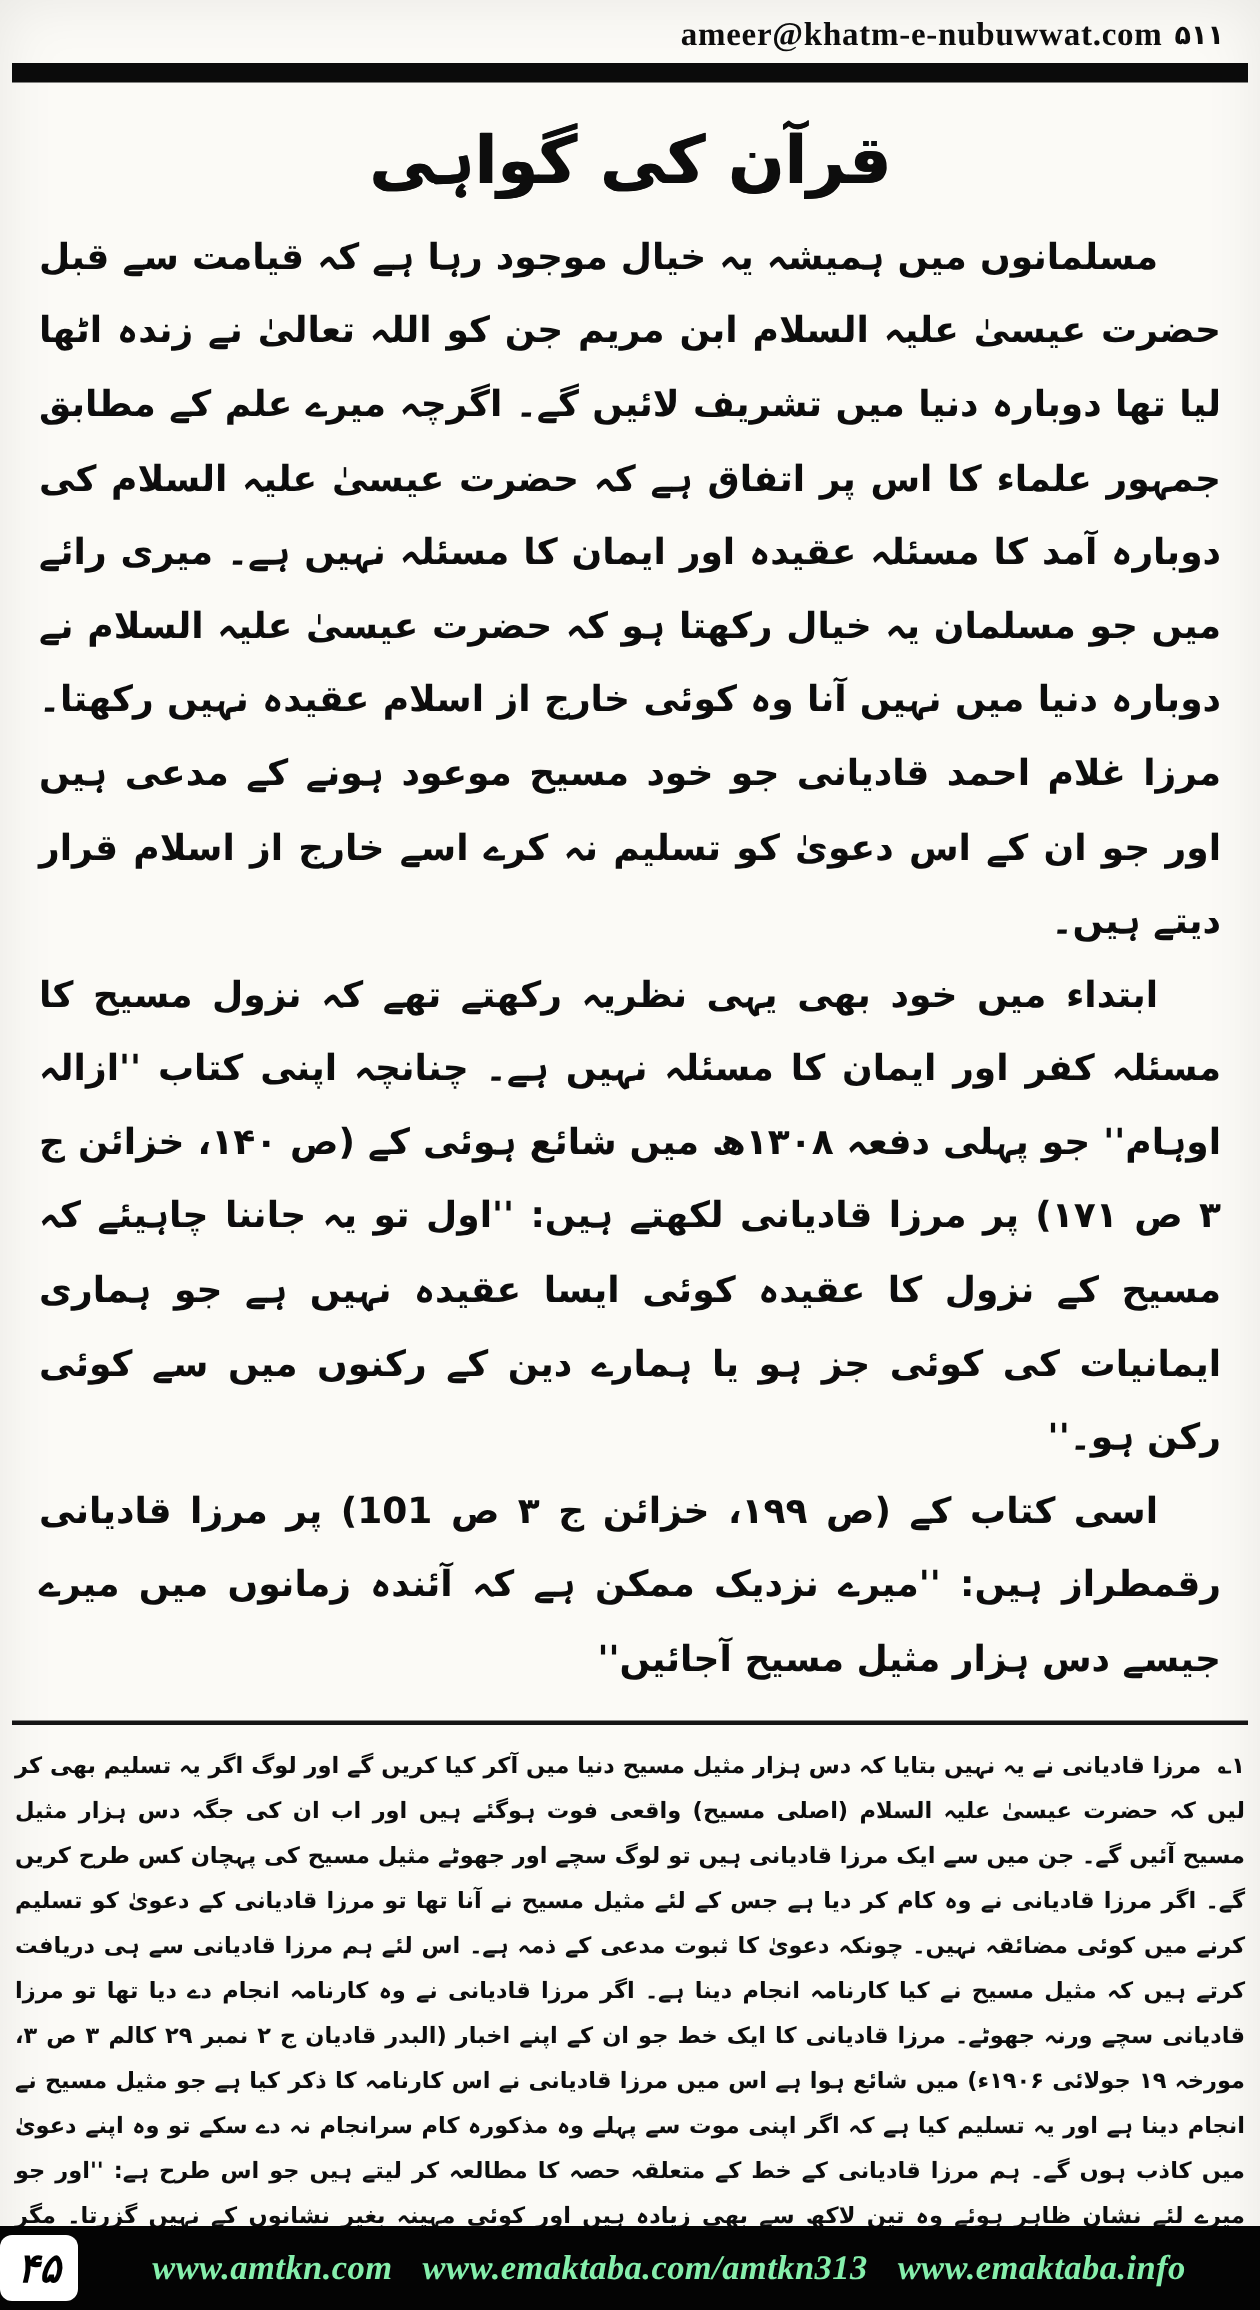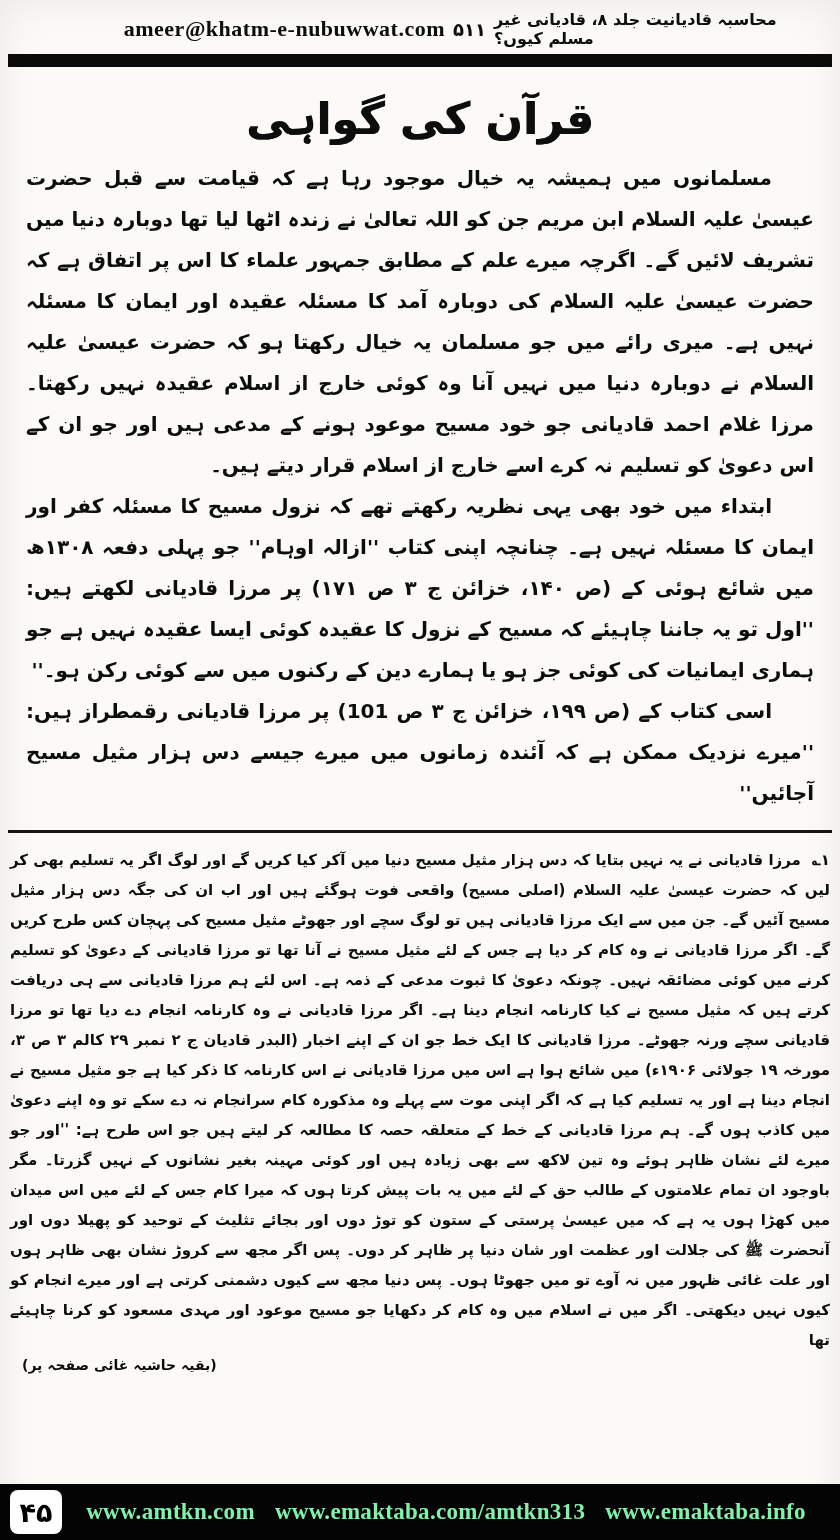--- a/index.html
+++ b/index.html
@@ -56,21 +56,21 @@
     margin: 26px 0 14px 0;
     letter-spacing: 1px;
     text-shadow: 0.6px 0 0 #0d0d0d;
   }
   .body-text {
     direction: rtl;
     text-align: justify;
     padding: 0 26px;
   }
   .body-text p {
-    font-size: 20px;
+    font-size: 24px;
     font-weight: bold;
     line-height: 2.05;
     text-indent: 42px;
     margin: 0;
   }
   
   .footnote-rule {
     border: none;
     border-top: 3px solid #151515;
     margin: 16px 8px 10px 8px;
@@ -100,22 +100,23 @@
   
   .footer {
     position: absolute;
     left: 0;
     right: 0;
     bottom: 0;
     height: 56px;
     background: #040404;
     display: flex;
     align-items: center;
-    padding: 0 10px;
+    padding: 0 0;
     gap: 0;
+    font-style: italic;
   }
   .footer-page-box {
     width: 52px;
     height: 44px;
     background: #ffffff;
     border-radius: 8px;
     display: flex;
     align-items: center;
     justify-content: center;
     font-size: 27px;
@@ -140,21 +141,20 @@
   }
 </style>
 </head>
 <body>
 
 <div class="page">
 
   <div class="header">
     <span class="header-email">ameer@khatm-e-nubuwwat.com</span>
     <span class="header-page-num">۵۱۱</span>
-    <span class="header-title">محاسبہ قادیانیت جلد ۸، قادیانی غیر مسلم کیوں؟</span>
   </div>
   <div class="top-rule"></div>
 
   <h1 class="main-heading">قرآن کی گواہی</h1>
 
   <div class="body-text">
     <p>مسلمانوں میں ہمیشہ یہ خیال موجود رہا ہے کہ قیامت سے قبل حضرت عیسیٰ علیہ السلام ابن مریم جن کو اللہ تعالیٰ نے زندہ اٹھا لیا تھا دوبارہ دنیا میں تشریف لائیں گے۔ اگرچہ میرے علم کے مطابق جمہور علماء کا اس پر اتفاق ہے کہ حضرت عیسیٰ علیہ السلام کی دوبارہ آمد کا مسئلہ عقیدہ اور ایمان کا مسئلہ نہیں ہے۔ میری رائے میں جو مسلمان یہ خیال رکھتا ہو کہ حضرت عیسیٰ علیہ السلام نے دوبارہ دنیا میں نہیں آنا وہ کوئی خارج از اسلام عقیدہ نہیں رکھتا۔ مرزا غلام احمد قادیانی جو خود مسیح موعود ہونے کے مدعی ہیں اور جو ان کے اس دعویٰ کو تسلیم نہ کرے اسے خارج از اسلام قرار دیتے ہیں۔</p>
     <p>ابتداء میں خود بھی یہی نظریہ رکھتے تھے کہ نزول مسیح کا مسئلہ کفر اور ایمان کا مسئلہ نہیں ہے۔ چنانچہ اپنی کتاب ''ازالہ اوہام'' جو پہلی دفعہ ۱۳۰۸ھ میں شائع ہوئی کے (ص ۱۴۰، خزائن ج ۳ ص ۱۷۱) پر مرزا قادیانی لکھتے ہیں: ''اول تو یہ جاننا چاہیئے کہ مسیح کے نزول کا عقیدہ کوئی ایسا عقیدہ نہیں ہے جو ہماری ایمانیات کی کوئی جز ہو یا ہمارے دین کے رکنوں میں سے کوئی رکن ہو۔''</p>
     <p>اسی کتاب کے (ص ۱۹۹، خزائن ج ۳ ص 101) پر مرزا قادیانی رقمطراز ہیں: ''میرے نزدیک ممکن ہے کہ آئندہ زمانوں میں میرے جیسے دس ہزار مثیل مسیح آجائیں''</p>
   </div>

